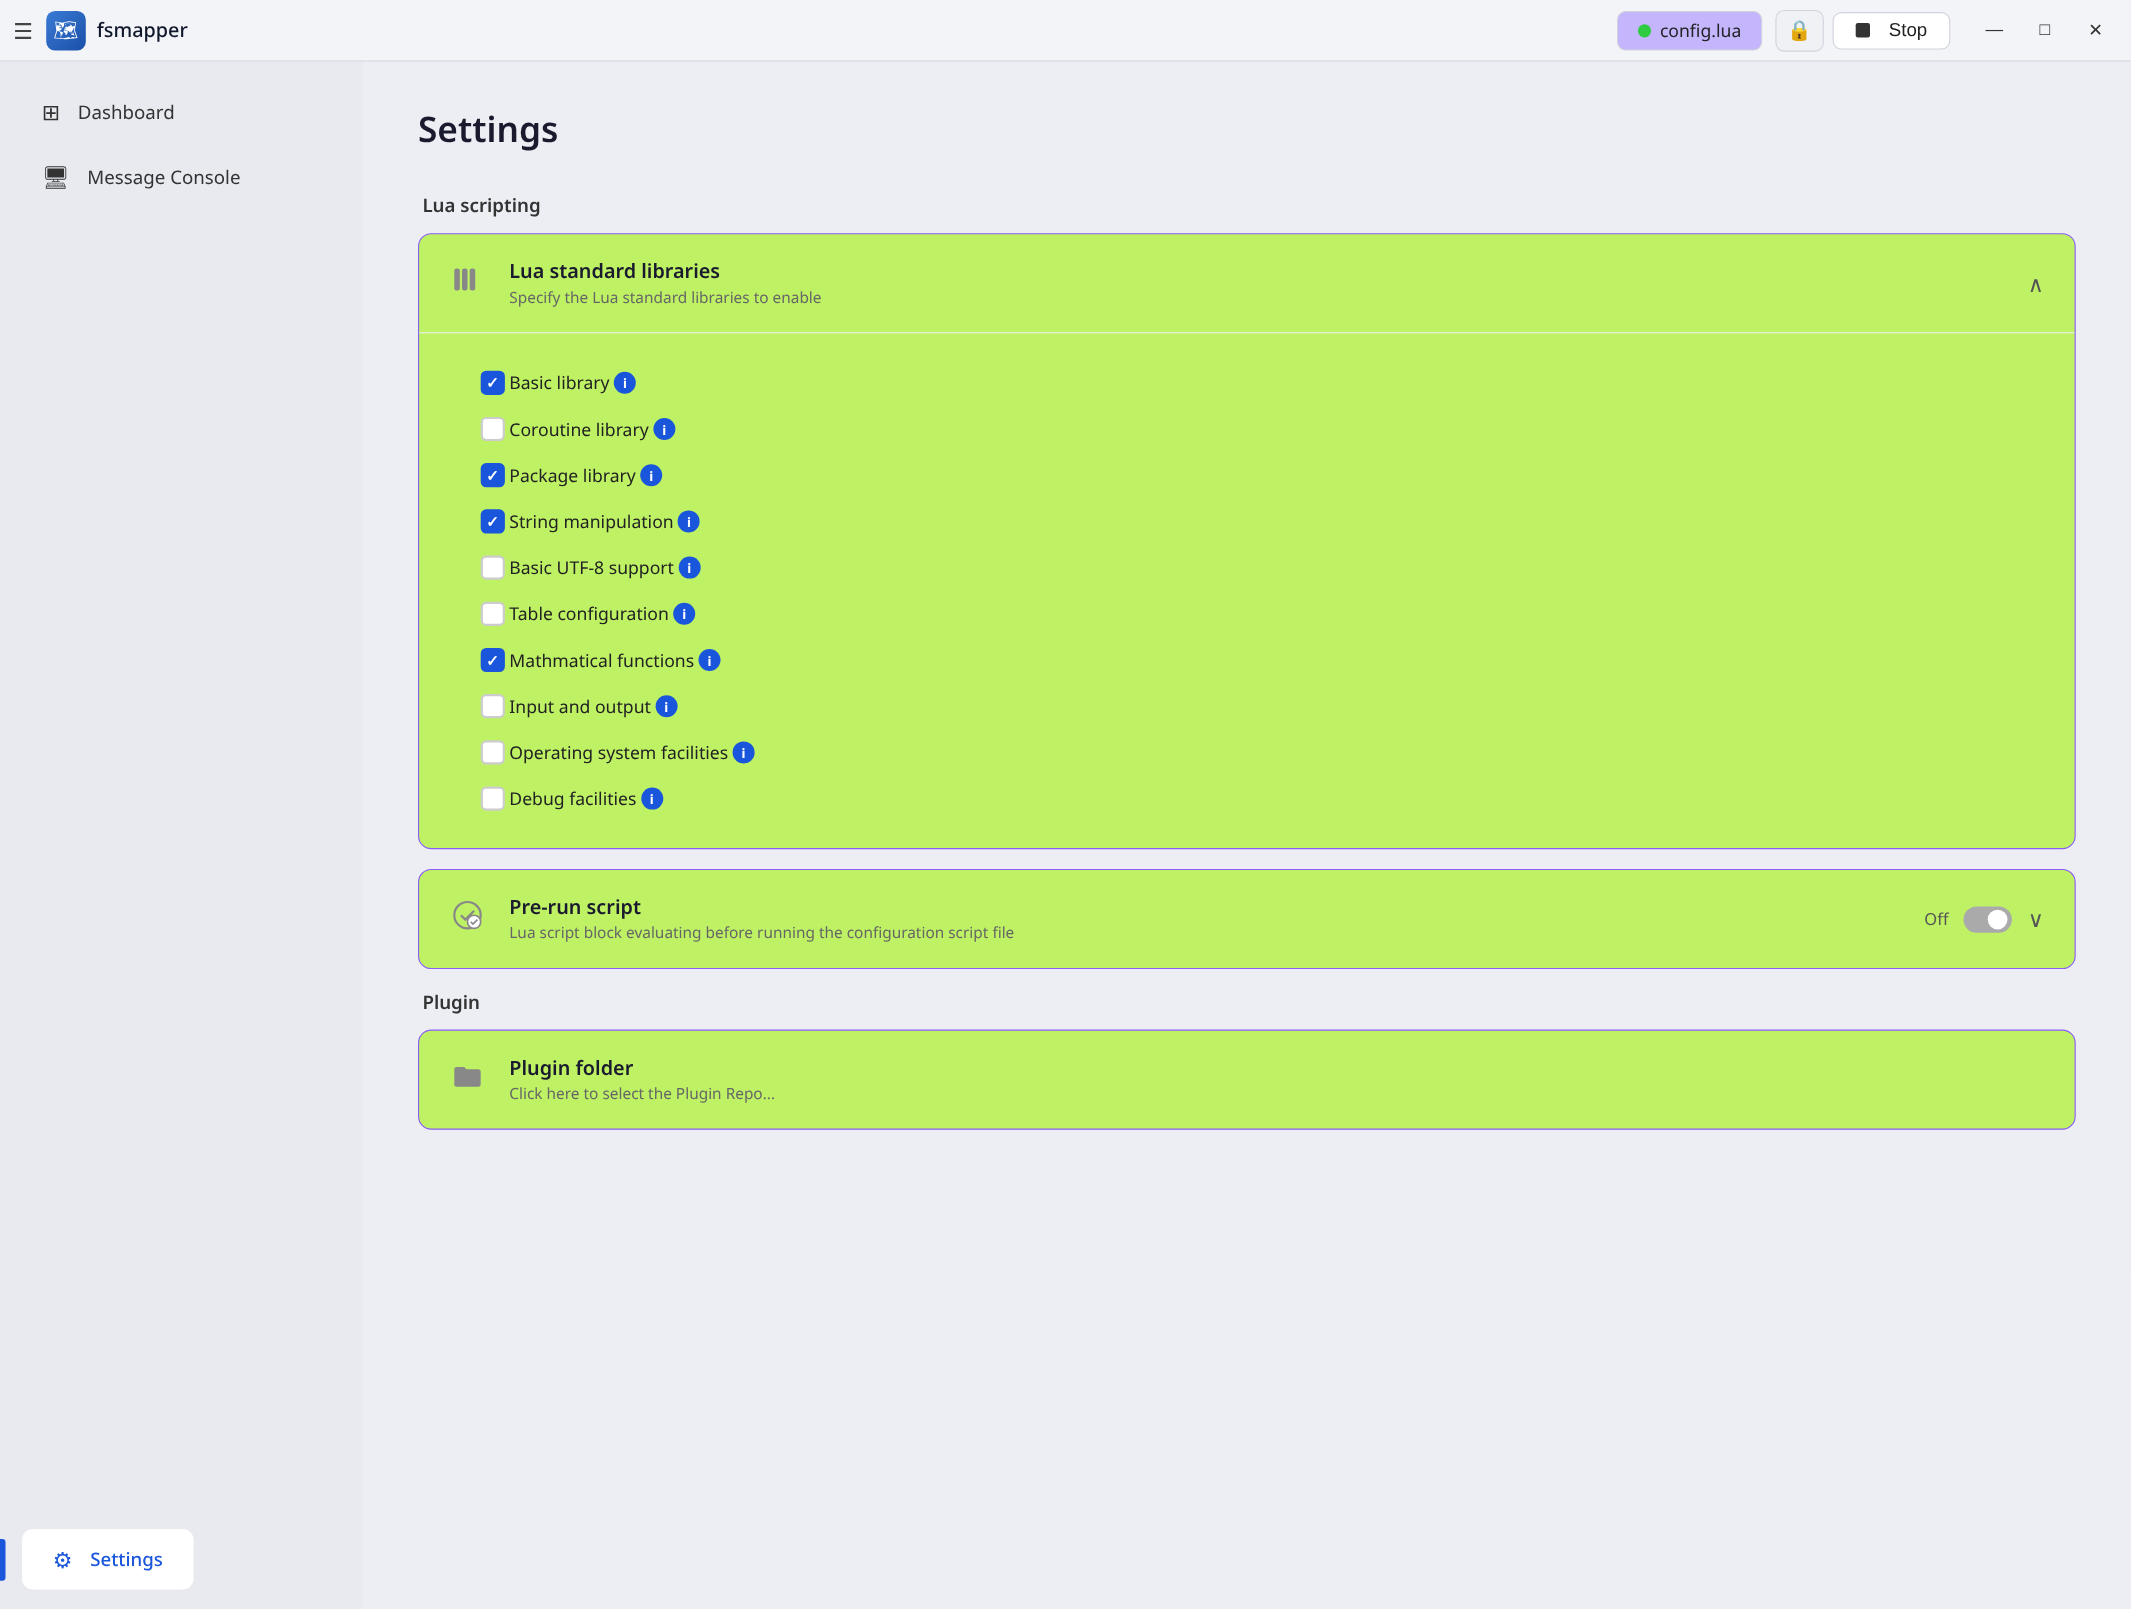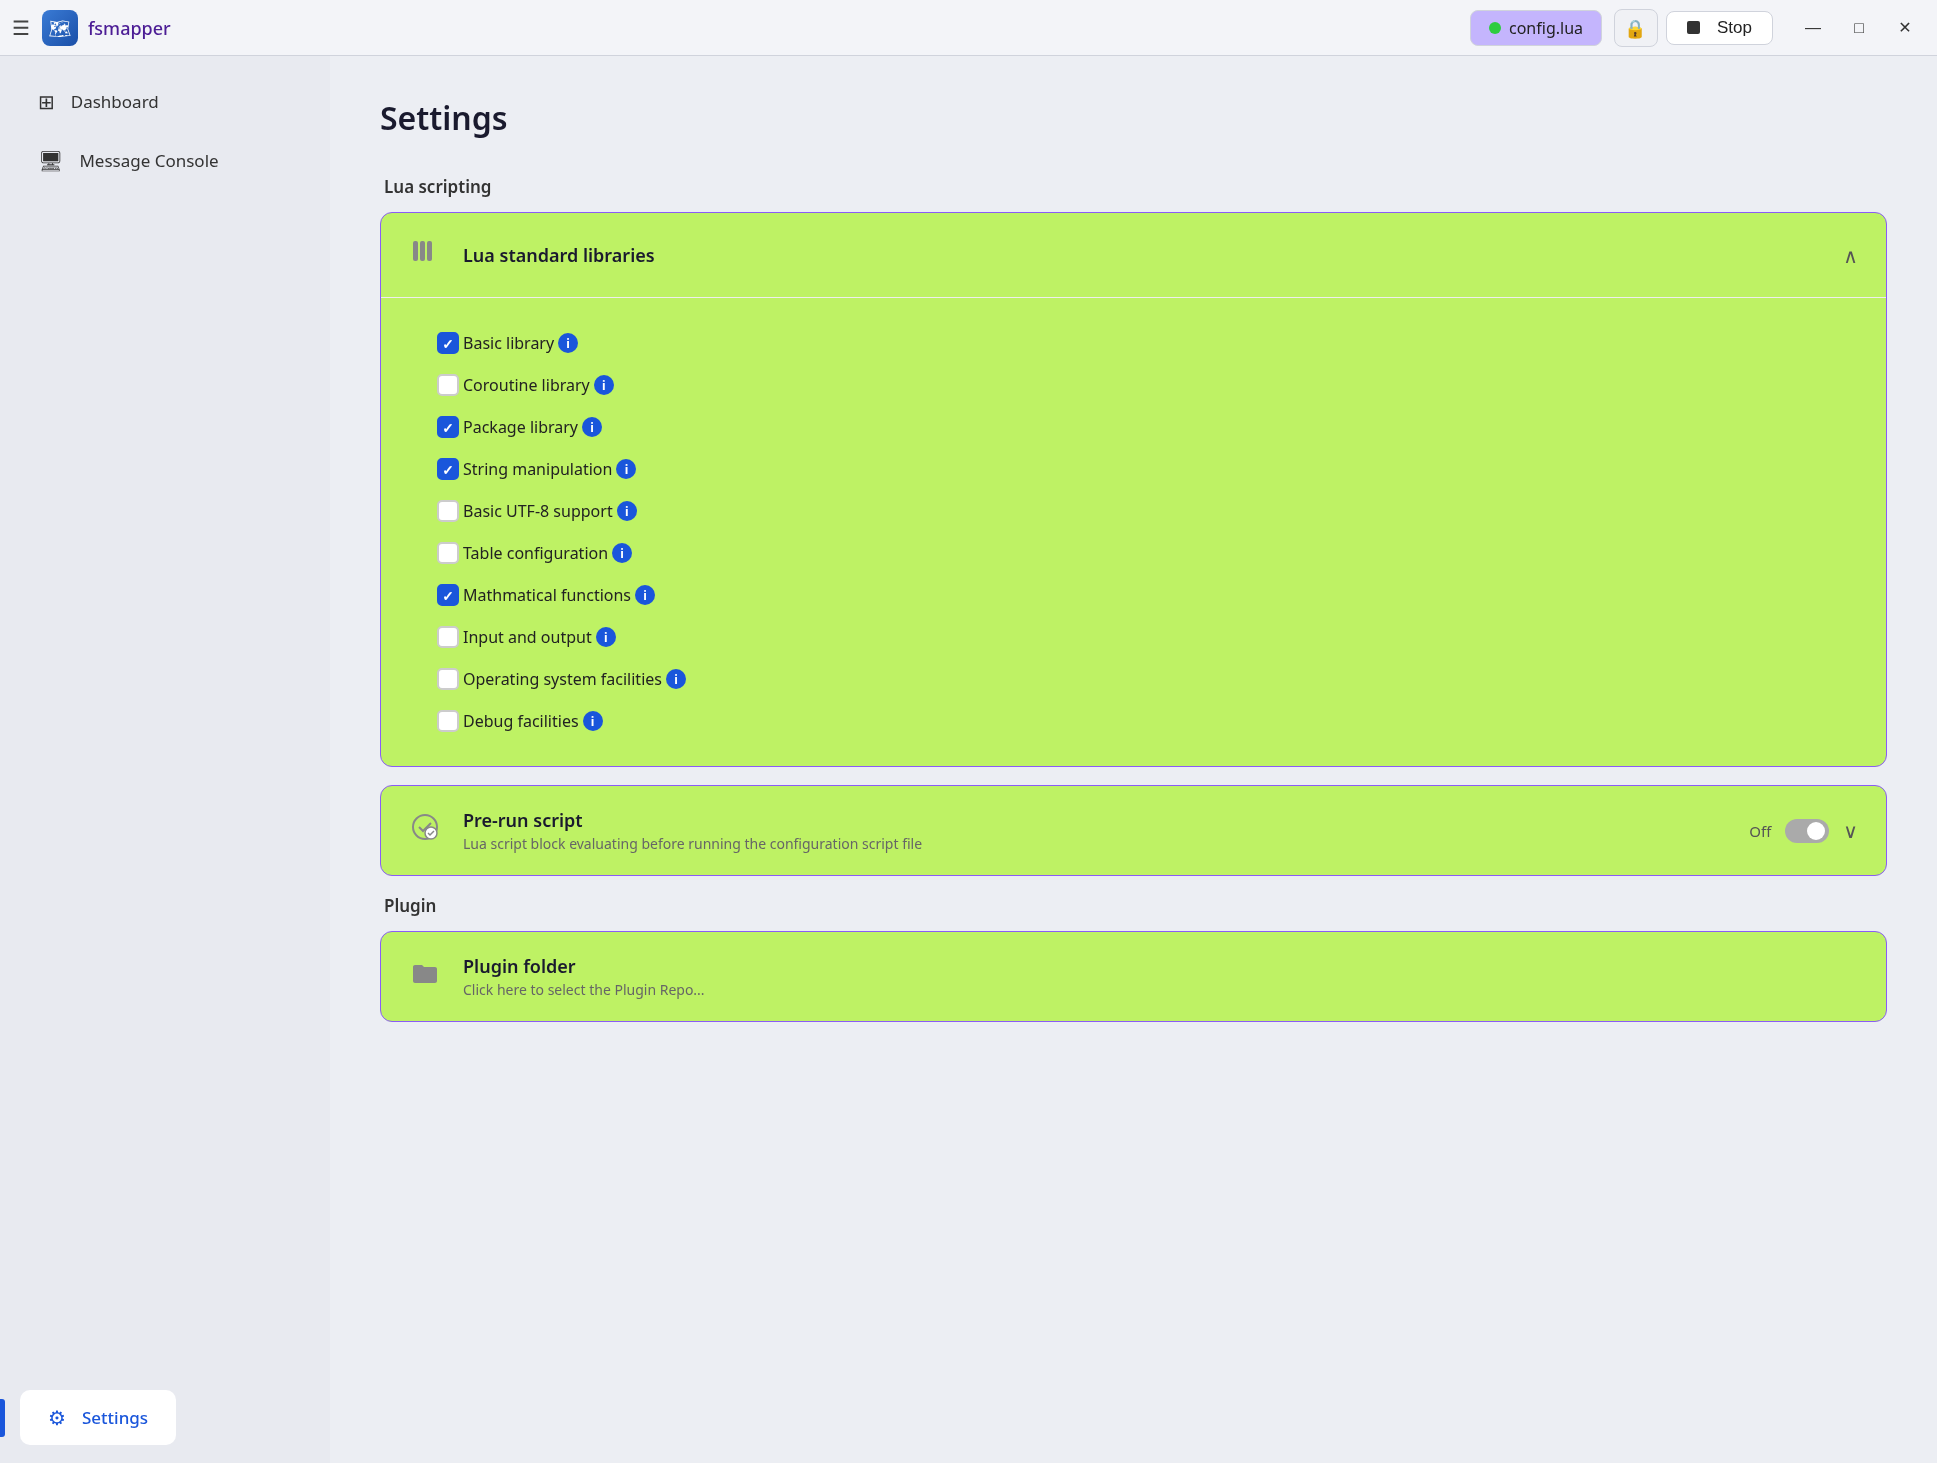--- a/index.html
+++ b/index.html
@@ -34,21 +34,21 @@
       height: 36px;
       margin-right: 10px;
       background: linear-gradient(135deg, #3a7bd5, #1a4fa8);
       border-radius: 8px;
       display: flex; align-items: center; justify-content: center;
       color: white; font-size: 18px;
     }
     .titlebar-app-name {
       font-size: 18px;
       font-weight: 500;
-      color: #4c1d95;
+      color: #0f172a;
       margin-right: auto;
     }
     .titlebar-file-tab {
       display: flex;
       align-items: center;
       background: #c4b5fd;
       border: 1px solid #d0d3dc;
       border-radius: 8px;
       padding: 6px 18px;
       margin-right: 12px;
@@ -365,20 +365,21 @@
       <div class="card-header">
         <div class="card-header-icon">
           <svg width="32" height="32" viewBox="0 0 32 32" fill="none">
             <rect x="4" y="6" width="5" height="20" rx="2" fill="#888"></rect>
             <rect x="11" y="6" width="5" height="20" rx="2" fill="#888"></rect>
             <rect x="18" y="6" width="5" height="20" rx="2" fill="#888"></rect>
           </svg>
         </div>
         <div class="card-header-text">
           <div class="card-header-title">Lua standard libraries</div>
+          <div class="card-header-subtitle">Specify the Lua standard libraries to enable</div>
         </div>
         <span class="card-chevron">∧</span>
       </div>
 
       <div class="card-body">
 
         <div class="checkbox-item">
           <div class="checkbox-box checked"></div>
           <span class="checkbox-label">Basic library</span>
           <div class="info-icon">i</div>

